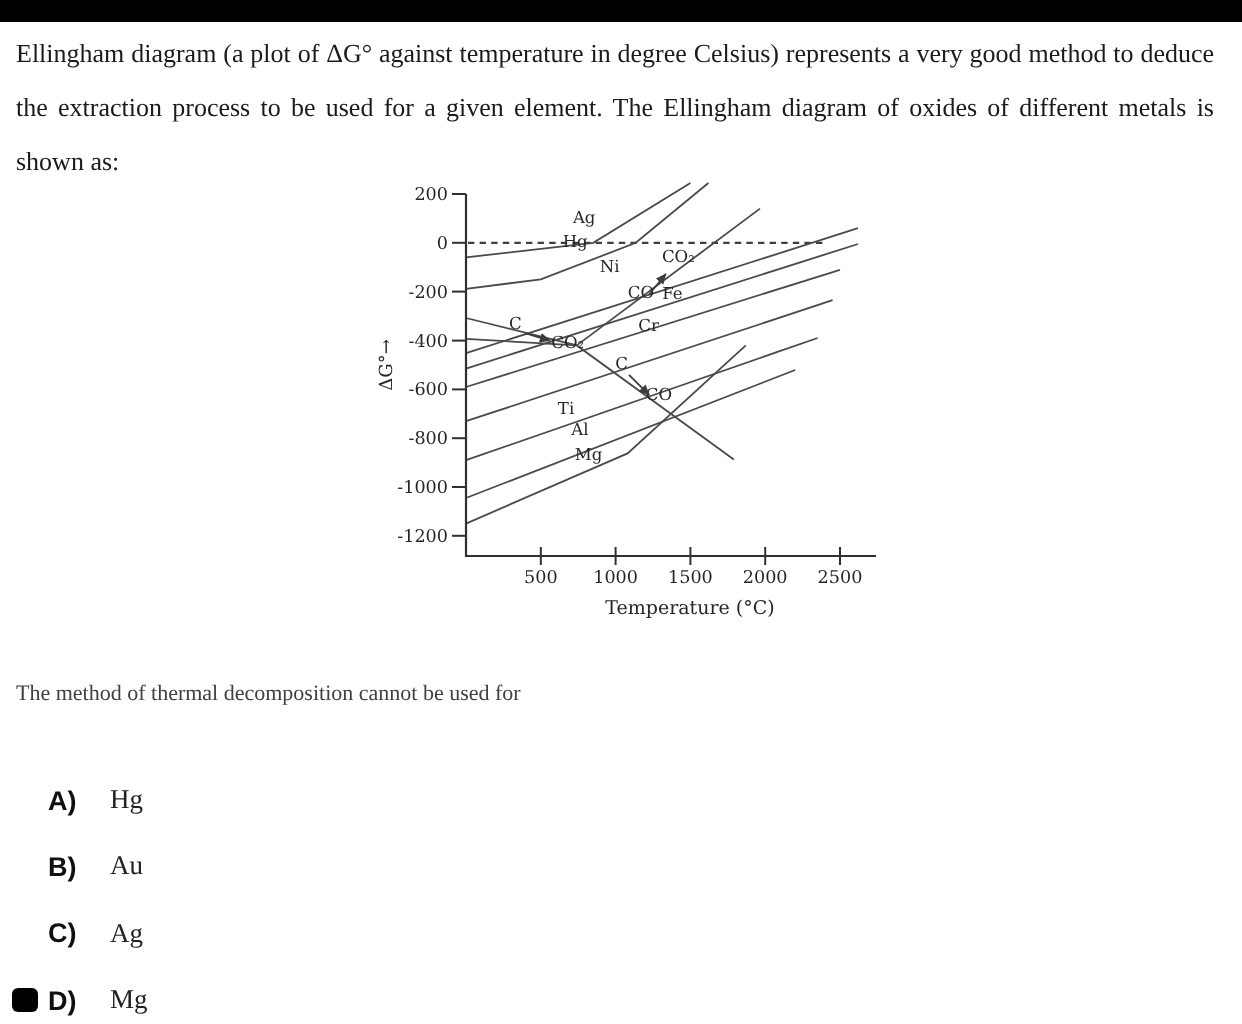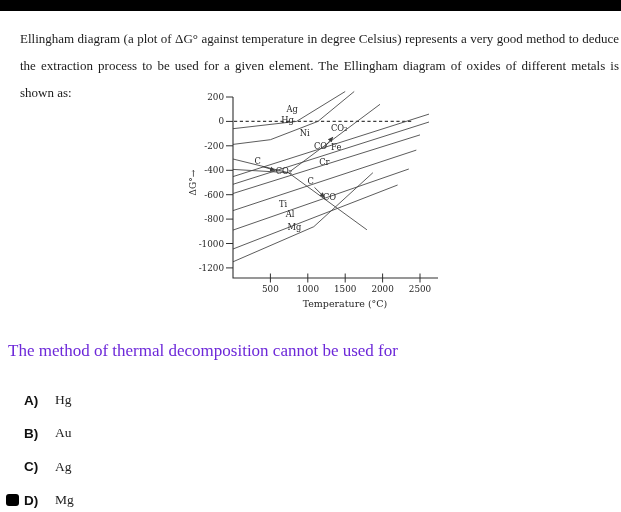--- a/index.html
+++ b/index.html
@@ -6,33 +6,33 @@
   body {
     width:621px; height:512px; position:relative; overflow:hidden;
     background:#ffffff;
     font-family:"Liberation Serif","DejaVu Serif",serif;
     color:#1b1b1b;
   }
   .topbar {
     position:absolute; top:0; left:0; width:621px; height:11px; background:#000000;
   }
   .intro {
-    position:absolute; top:13px; left:8px; width:599px; margin:12px;
+    position:absolute; top:13px; left:8px; width:599px; margin:0;
     font-size:13px; line-height:27px; text-align:justify; color:#1b1b1b;
   }
   .chart {
     position:absolute; left:150px; top:85px; width:330px; height:250px;
   }
   .chart text {
     font-family:"DejaVu Serif","Liberation Serif",serif;
     fill:#262626;
   }
   .question {
     position:absolute; top:341px; left:8px; margin:0;
-    font-size:17px; color:#6d28d9;
+    font-size:11px; color:#404040;
   }
   .options {
     position:absolute; left:24px; top:390px; width:250px; height:120px;
   }
   .opt-row {
     position:absolute; left:0; height:20px; display:flex; align-items:center;
     cursor:pointer;
   }
   .opt-letter {
     font-family:"Liberation Sans","DejaVu Sans",sans-serif;

